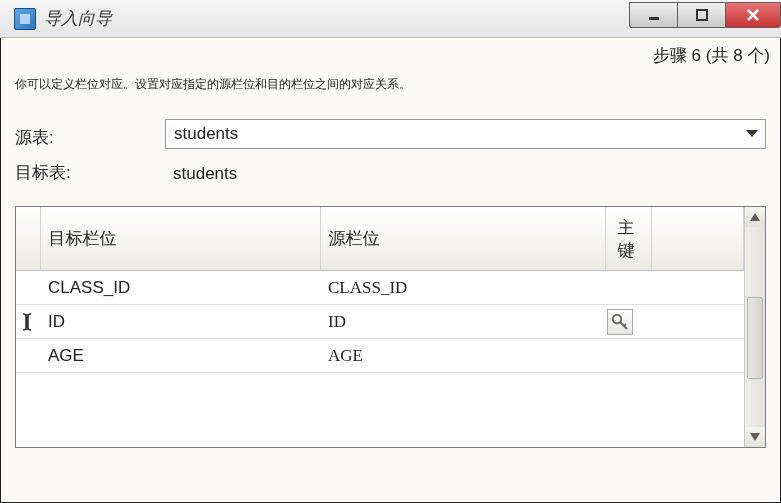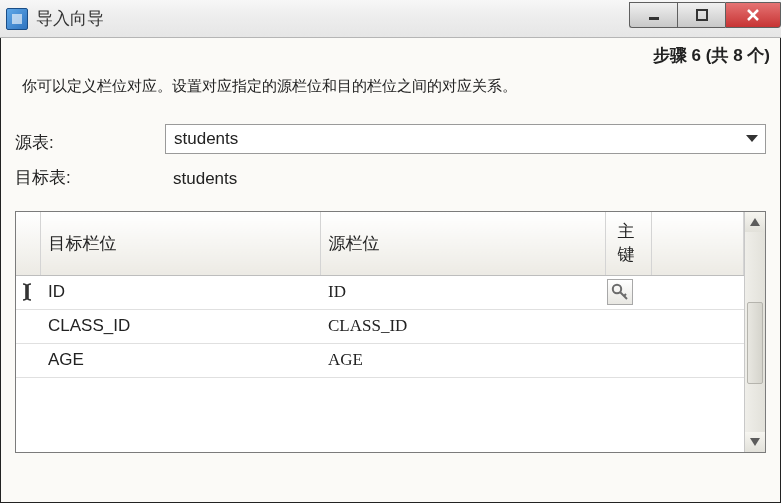--- a/index.html
+++ b/index.html
@@ -21,21 +21,22 @@
       box-sizing: border-box;
     }
     .titlebar {
       position: relative;
       display: flex;
       align-items: center;
       height: 38px;
       background: linear-gradient(to bottom, #f7f7f7 0%, #eeeeee 40%, #e6e6e6 100%);
       border-bottom: 1px solid #b5b5b5;
       box-sizing: border-box;
-      padding-left: 6px;
+      padding-left: 14px;
+      font-style: italic;
     }
     .titlebar .icon {
       width: 22px;
       height: 22px;
       margin-right: 8px;
       background: linear-gradient(to bottom right, #5fa8e8, #2f74c0);
       border: 1px solid #1a4d86;
       border-radius: 2px;
       box-sizing: border-box;
       display: flex;
@@ -86,26 +87,26 @@
       right: 0;
       bottom: 0;
       border: 1px solid #222;
       border-top: none;
       box-sizing: border-box;
       background: #fbfaf7;
     }
     .step-label {
       text-align: right;
       font-size: 17px;
-      font-weight: bold;
+      font-weight: normal;
       padding: 6px 10px 0 0;
     }
     .desc {
-      padding: 8px 14px 20px 21px;
-      font-size: 15px;
+      padding: 8px 14px 20px 14px;
+      font-size: 12px;
       line-height: 1.5;
     }
 
     .form-row {
       display: flex;
       align-items: flex-end;
       padding: 6px 14px;
       font-size: 17px;
     }
     .form-label {
@@ -291,20 +292,27 @@
             <tr>
               <th class="col-indicator"></th>
               <th class="col-target">目标栏位</th>
               <th class="col-source">源栏位</th>
               <th class="col-key">主键</th>
               <th class="col-rest"></th>
             </tr>
           </thead>
           <tbody id="grid-body">
           <tr>
+                <td class="col-indicator"></td>
+                <td class="col-target">CLASS_ID</td>
+                <td class="col-source">CLASS_ID</td>
+                <td class="col-key pk-cell"></td>
+                <td class="col-rest"></td>
+              </tr>
+              <tr>
                 <td class="col-indicator">
                   <div class="row-indicator">
                     <svg width="12" height="20" viewBox="0 0 12 20">
                       <path d="M2 2 Q4 2 5 3 L5 17 Q4 18 2 18 M10 2 Q8 2 7 3 L7 17 Q8 18 10 18 M5 3 L7 3 M5 17 L7 17 M6 3 L6 17" stroke="#333" stroke-width="1.6" fill="none"></path>
                     </svg>
                   </div>
                 </td>
                 <td class="col-target">ID</td>
                 <td class="col-source">ID</td>
                 <td class="col-key pk-cell">
@@ -313,27 +321,20 @@
                       <circle cx="6" cy="6" r="4.2" fill="none" stroke="#6b6b6b" stroke-width="2"></circle>
                       <line x1="9" y1="9" x2="16" y2="16" stroke="#6b6b6b" stroke-width="2"></line>
                       <line x1="13" y1="13" x2="15" y2="11" stroke="#6b6b6b" stroke-width="2"></line>
                     </svg>
                   </div>
                 </td>
                 <td class="col-rest"></td>
               </tr>
               <tr>
                 <td class="col-indicator"></td>
-                <td class="col-target">CLASS_ID</td>
-                <td class="col-source">CLASS_ID</td>
-                <td class="col-key pk-cell"></td>
-                <td class="col-rest"></td>
-              </tr>
-              <tr>
-                <td class="col-indicator"></td>
                 <td class="col-target">AGE</td>
                 <td class="col-source">AGE</td>
                 <td class="col-key pk-cell"></td>
                 <td class="col-rest"></td>
               </tr>
             </tbody>
         </table>
       </div>
       <div class="scrollbar">
         <div class="scroll-arrow">

